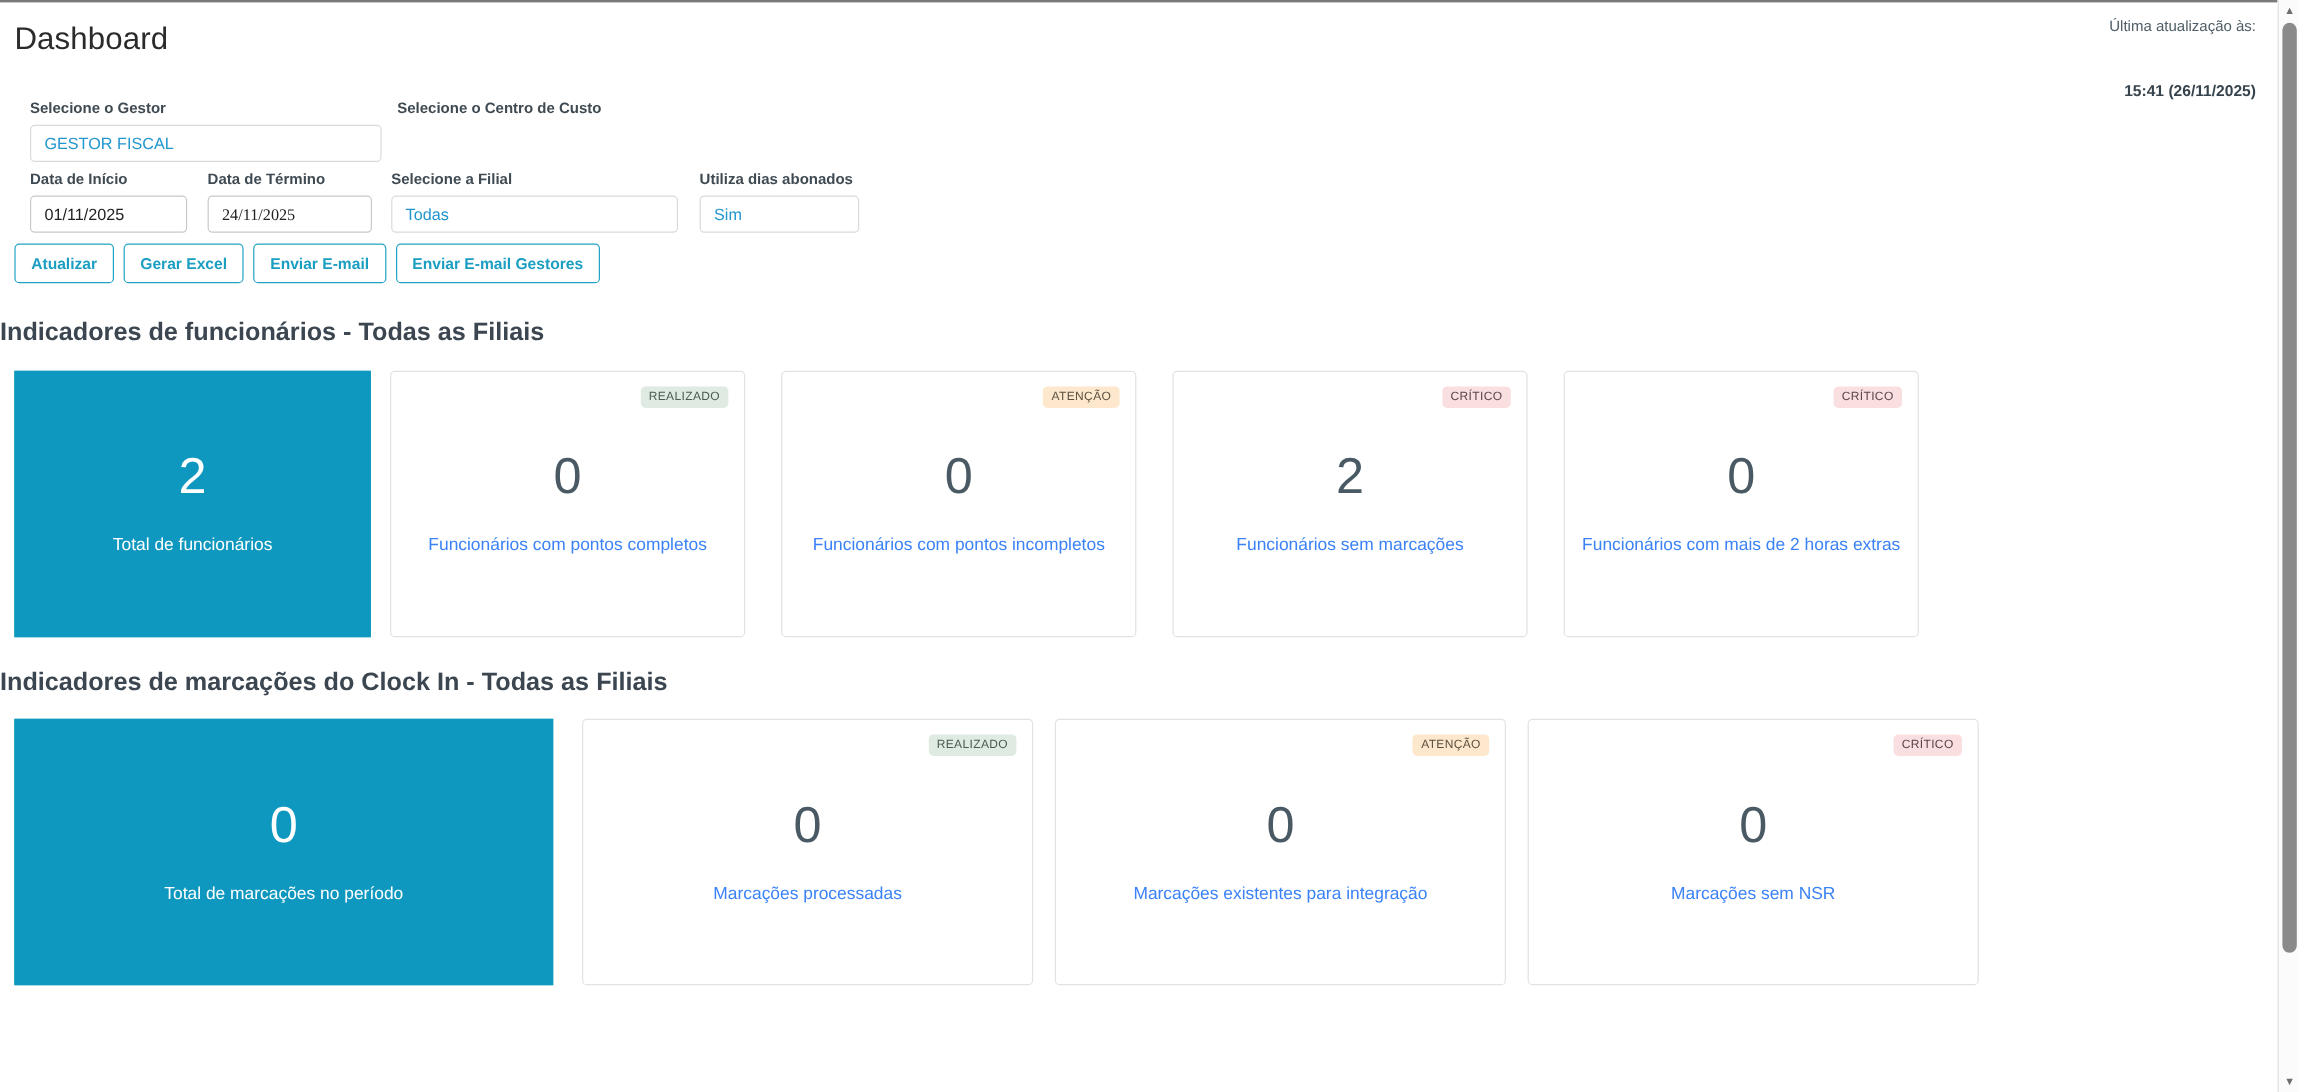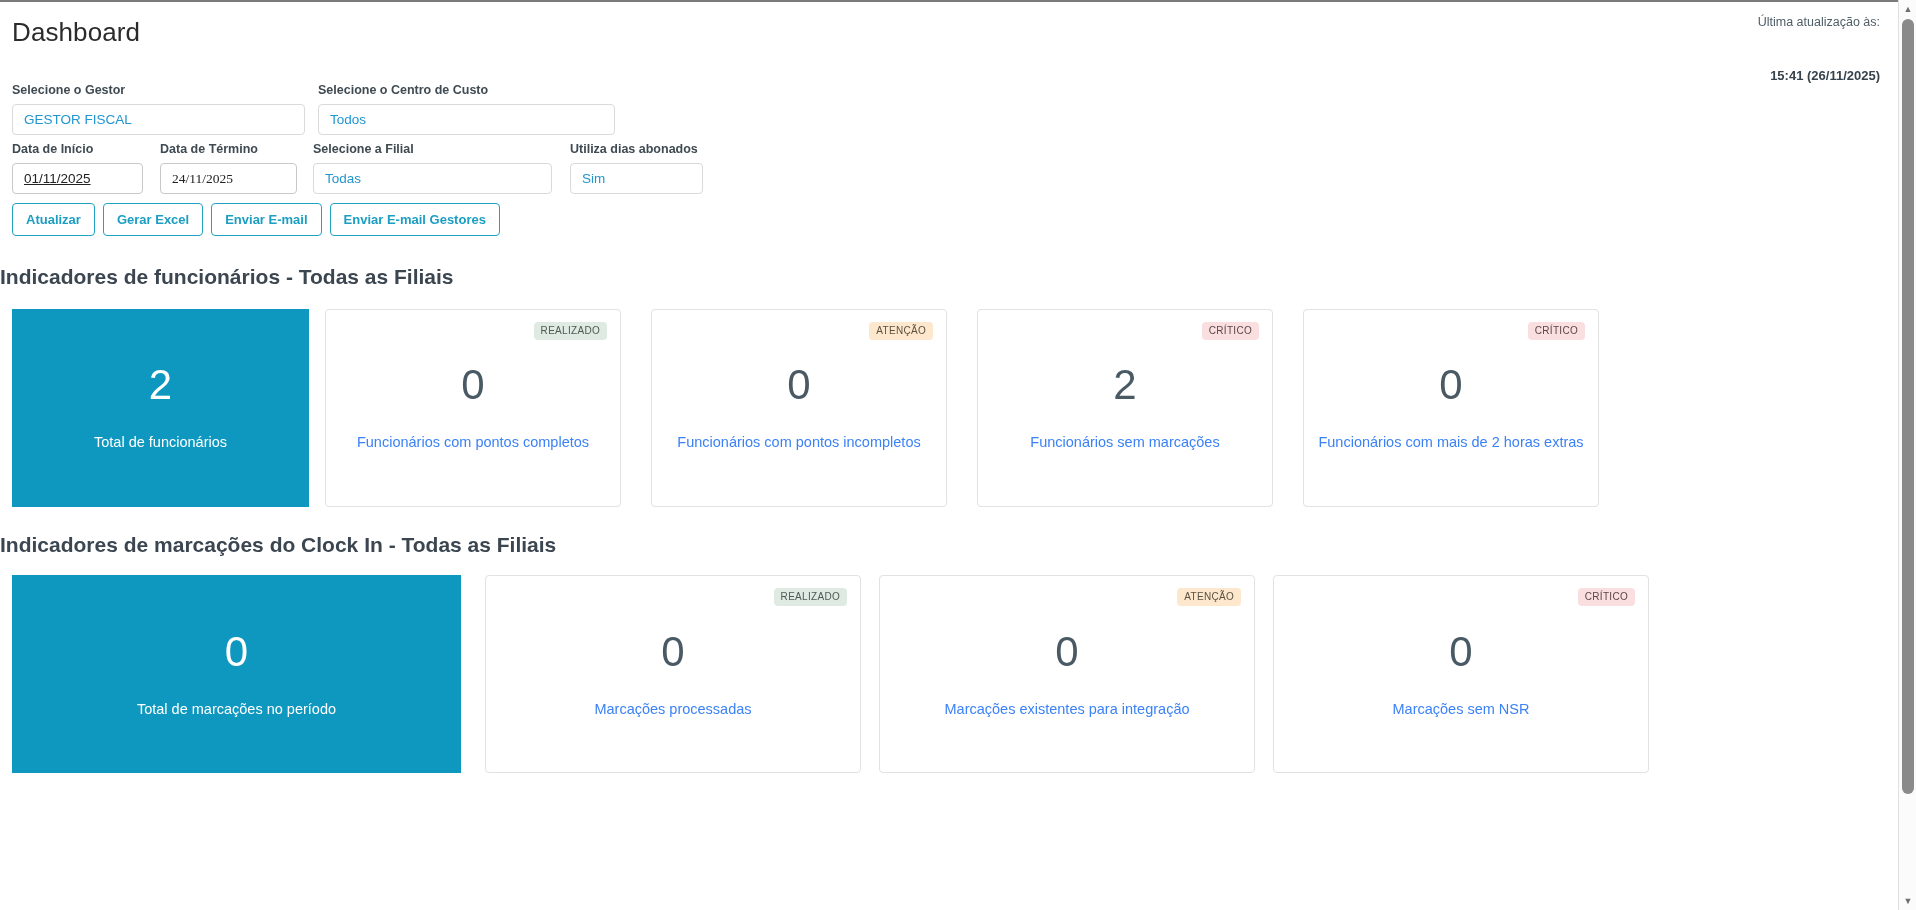--- a/index.html
+++ b/index.html
@@ -67,21 +67,21 @@
 
   
   .filters { padding: 0 12px; }
   .filter-row {
     display: flex;
     align-items: flex-start;
   }
   .filter-row.row-1 { margin-top: 19px; }
   .filter-row.row-2 { margin-top: 7px; }
 
-  .field { display: flex; flex-direction: column; }
+  .field { display: flex; flex-direction: column; margin-left: 13px; }
   .field-label {
     font-size: 12.5px;
     font-weight: bold;
     color: #3f4a52;
     margin-bottom: 6px;
     line-height: 1.2;
   }
   .field-input {
     height: 31px;
     border: 1px solid #dadada;
@@ -96,21 +96,21 @@
     overflow: hidden;
   }
   .field-input.date {
     border: 1px solid #c9c9c9;
     color: #222222;
     font-size: 13.5px;
   }
 
   .w-gestor   { width: 293px; }
   .w-centro   { width: 297px; }
-  .w-dtini    { width: 131px; text-decoration: underline; }
+  .w-dtini    { width: 131px; }
   .w-dtfim    { width: 137px; font-family: Liberation Serif, serif; }
   .w-filial   { width: 239px; }
   .w-abonados { width: 133px; }
 
   .gap-13 { margin-left: 13px; }
   .gap-16 { margin-left: 16px; }
   .gap-17 { margin-left: 17px; }
   .gap-18 { margin-left: 18px; }
 
   
@@ -154,21 +154,21 @@
     padding: 0 12px;
   }
   .card-row.r1 { margin-top: 20px; }
   .card-row.r2 { margin-top: 18px; }
 
   .card {
     position: relative;
     background: #ffffff;
     border: 1px solid #e2e2e2;
     border-radius: 4px;
-    height: 198px;
+    height: 222px;
     display: flex;
     flex-direction: column;
     align-items: center;
     justify-content: center;
   }
   .card.highlight {
     background: #0f98bf;
     border-color: #0f98bf;
     border-radius: 0;
   }
@@ -262,21 +262,20 @@
 
   <div class="filters">
 
     <div class="filter-row row-1">
       <div class="field">
         <span class="field-label">Selecione o Gestor</span>
         <div class="field-input w-gestor">GESTOR FISCAL</div>
       </div>
       <div class="field gap-13">
         <span class="field-label">Selecione o Centro de Custo</span>
-        <div class="field-input w-centro">Todos</div>
       </div>
     </div>
 
     <div class="filter-row row-2">
       <div class="field">
         <span class="field-label">Data de Início</span>
         <div class="field-input date w-dtini">01/11/2025</div>
       </div>
       <div class="field gap-17">
         <span class="field-label">Data de Término</span>

